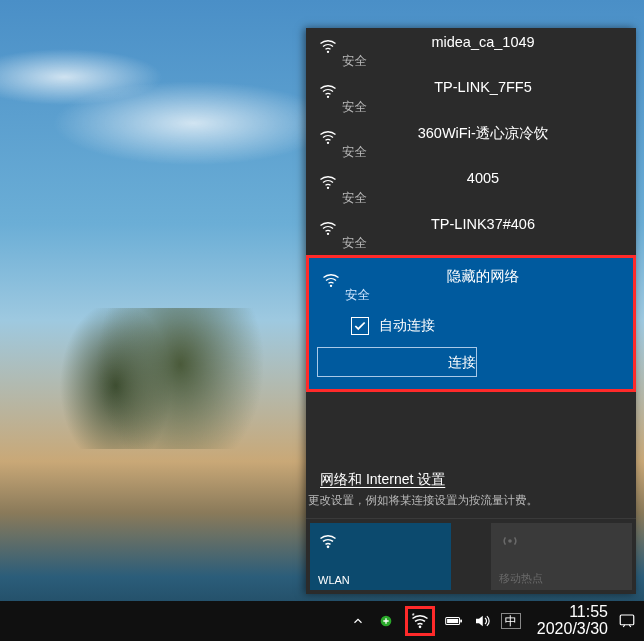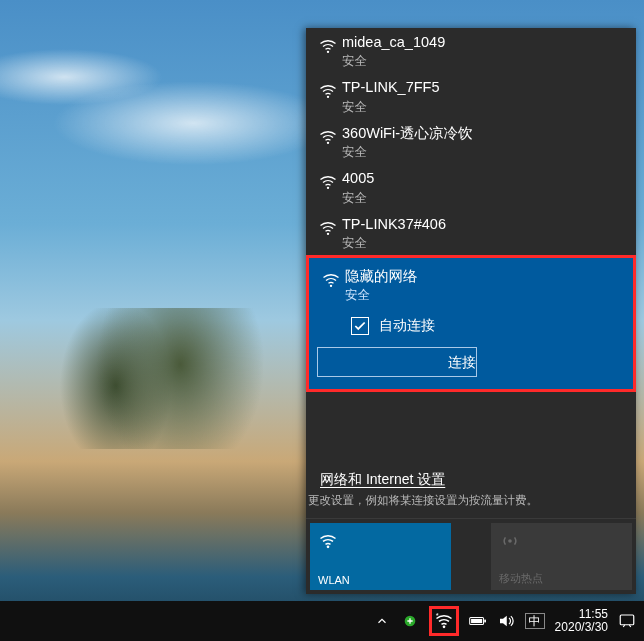--- a/index.html
+++ b/index.html
@@ -24,48 +24,48 @@
     position: absolute; top: 28px; right: 8px; width: 330px; height: 566px;
     background: #2b2b2b; color: #fff; display: flex; flex-direction: column;
     box-shadow: -2px 0 8px rgba(0,0,0,.5);
   }
   .net-list { flex: 1; overflow: hidden; }
   .net-item { display: flex; align-items: flex-start; padding: 6px 12px 4px 8px; }
   .net-sel { background: #005a9e; padding: 10px 12px 12px 8px; border: 3px solid #ff2a2a; flex-direction: column; }
   .net-sel .net-head { display: flex; align-items: flex-start; width: 100%; }
   .wifi-icon { width: 28px; display: flex; flex-direction: column; align-items: center; margin-top: 2px; }
   .net-text { flex: 1; }
-  .ssid { font-size: 14.5px; color: #fff; line-height: 1.2; }
+  .ssid { font-size: 14.5px; color: #fff; line-height: 1.2; text-align: center; }
   .sec { font-size: 12.5px; color: #b8b8b8; line-height: 1.2; margin-top: 3px; }
   .net-sel .sec { color: #cfe6ff; }
   .auto-row { display: flex; align-items: center; margin: 14px 0 12px 34px; font-size: 14px; }
   .chk { width: 18px; height: 18px; border: 1.5px solid #fff; margin-right: 10px; display: flex; align-items: center; justify-content: center; }
   .chk svg { width: 14px; height: 14px; }
   .connect-row { display: flex; justify-content: flex-end; }
   .connect-btn { width: 160px; height: 30px; border: 1.5px solid #a9c9e8; background: #005a9e; color: #fff; font-size: 14px; text-align: right; line-height: 28px; }
 
   .settings-link { padding: 10px 14px 2px 14px; font-size: 14px; text-decoration: underline; text-underline-offset: 3px; color: #fff; }
   .settings-desc { padding: 2px 14px 10px 2px; font-size: 11.5px; color: #b8b8b8; }
 
   .action-row { display: flex; height: 76px; border-top: 1px solid #3a3a3a; }
   .action-tile { flex: 1; margin: 4px; background: #3a3a3a; display: flex; flex-direction: column; justify-content: space-between; padding: 6px 8px 4px 8px; font-size: 11px; color: #d0d0d0; position: relative; }
-  .action-tile.active { background: #0369a1; color: #fff; }
+  .action-tile.active { background: #0c4a6e; color: #fff; }
   .action-tile.disabled { color: #6a6a6a; margin-left: 36px; }
   .tile-icon { height: 24px; display: flex; align-items: center; }
 
   .taskbar {
     position: absolute; left: 0; right: 0; bottom: 0; height: 40px;
     background: #101010; display: flex; align-items: center; justify-content: flex-end;
     padding-right: 8px; color: #fff; font-size: 12px;
   }
   .tray { display: flex; align-items: center; gap: 10px; }
   .tray-icon { display: flex; align-items: center; justify-content: center; width: 18px; height: 18px; }
   .wifi-hl { border: 3px solid #ff2a2a; padding: 0 2px; display: flex; align-items: center; justify-content: center; height: 30px; }
   .ime-box { border: 1px solid #888; font-size: 12px; padding: 0 3px; line-height: 14px; }
-  .clock { text-align: right; line-height: 1.05; font-size: 12px; }
+  .clock { text-align: right; line-height: 1.05; font-size: 16px; margin-left: 6px; }
 
   
   .wifi-svg { width: 20px; height: 20px; }
 </style>
 </head>
 <body>
 
 <div class="desktop"></div>
 
 <div class="panel">

